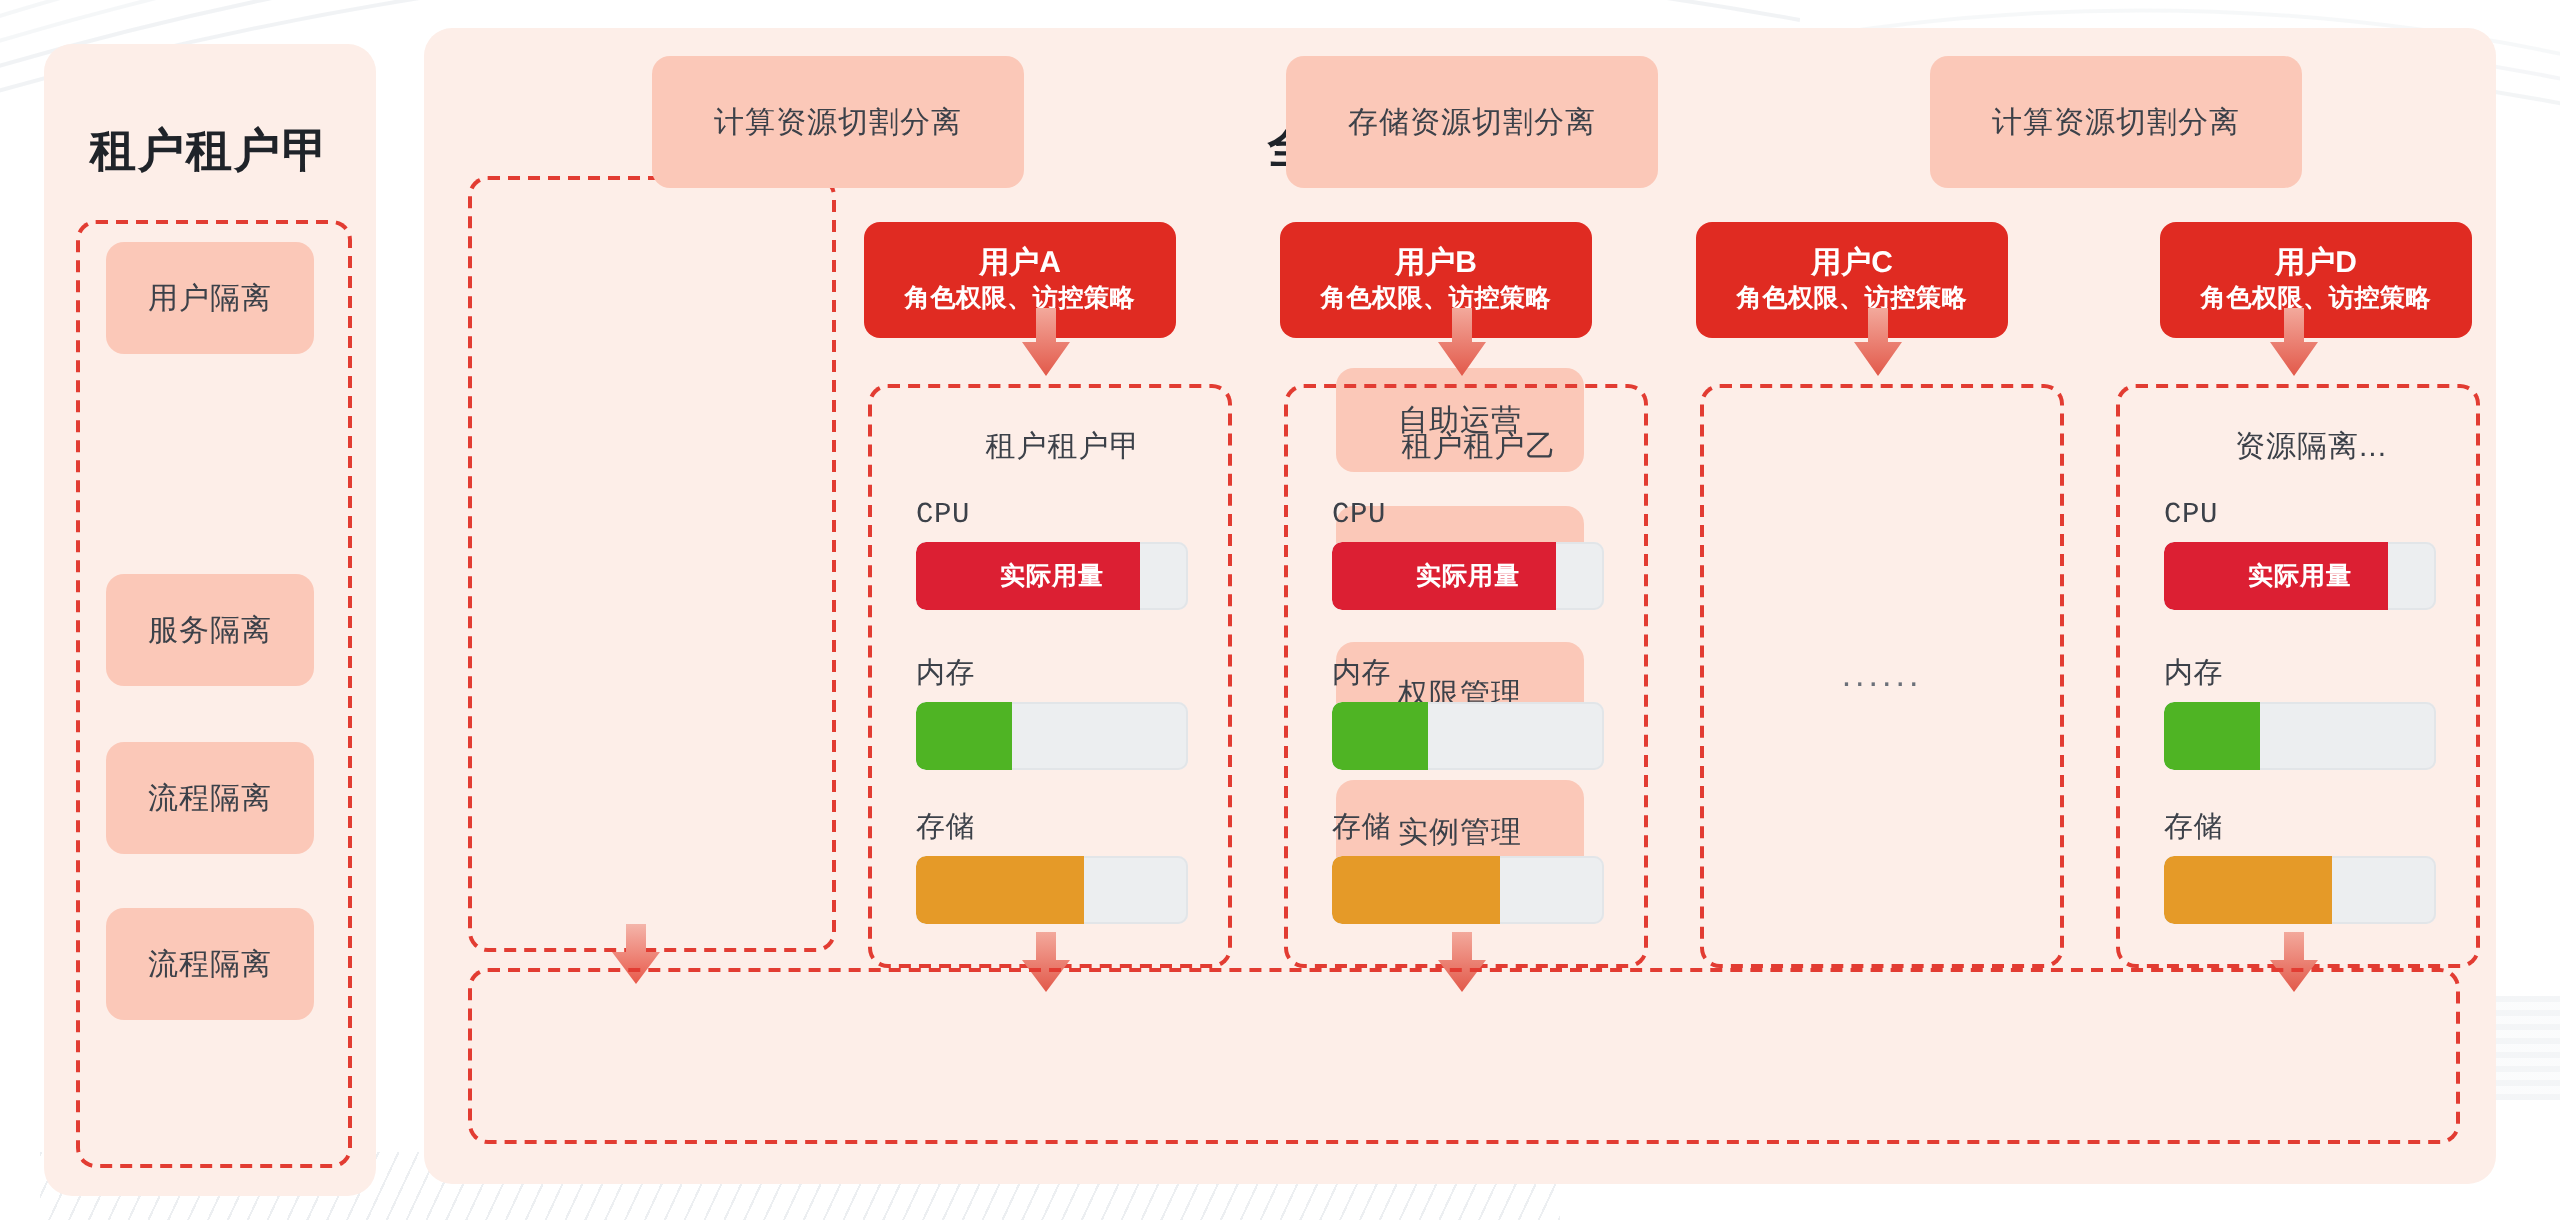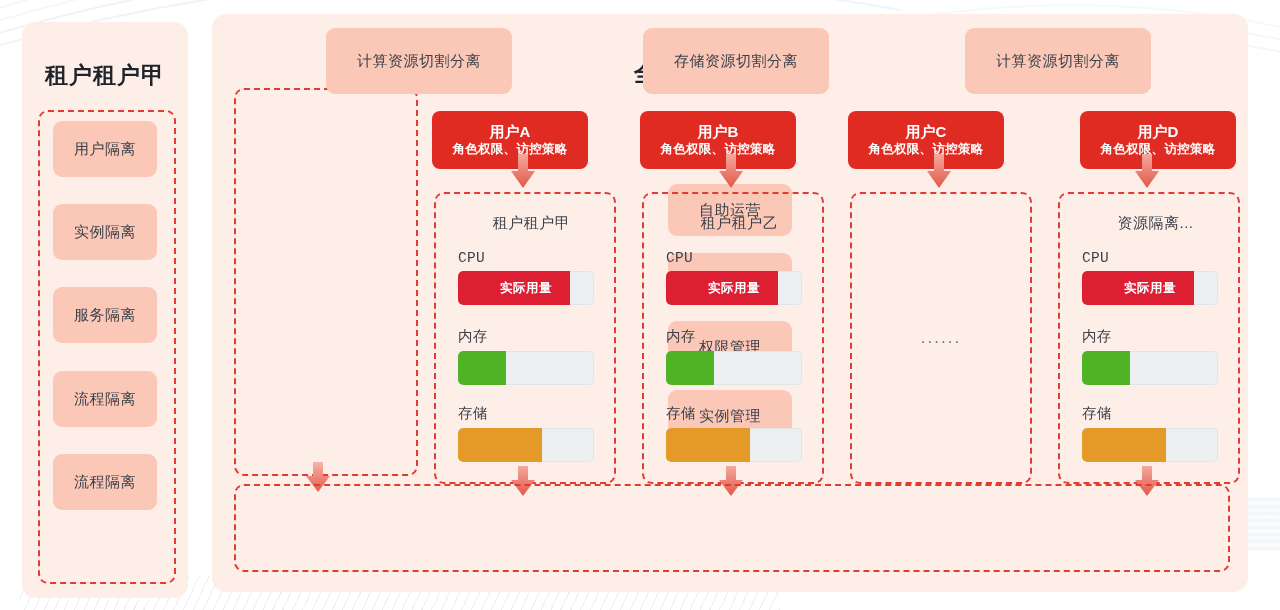--- a/index.html
+++ b/index.html
@@ -123,21 +123,20 @@
   <path d="M0 198 Q 260 136 520 203" fill="none" stroke="#eceff2" stroke-width="2"></path>
   <path d="M0 186 Q 260 122 520 191" fill="none" stroke="#eff2f4" stroke-width="2"></path>
 </svg>
 <div class="deco-hatch"></div>
 <div class="deco-right-bar"></div>
 
 <div class="left-panel">
   <div class="left-title">租户租户甲</div>
   <div class="left-dash"></div>
   <div class="cap-chip" style="top:99px">用户隔离</div>
-  <div class="cap-chip" style="top:182px">实例隔离</div>
   <div class="cap-chip" style="top:265px">服务隔离</div>
   <div class="cap-chip" style="top:349px">流程隔离</div>
   <div class="cap-chip" style="top:432px">流程隔离</div>
 </div>
 
 <div class="main-panel">
   <div class="main-title">全局统一认证鉴权</div>
 
   <div class="proc-dash"></div>
   <div class="proc-chip" style="top:102px">流程自定义</div>

